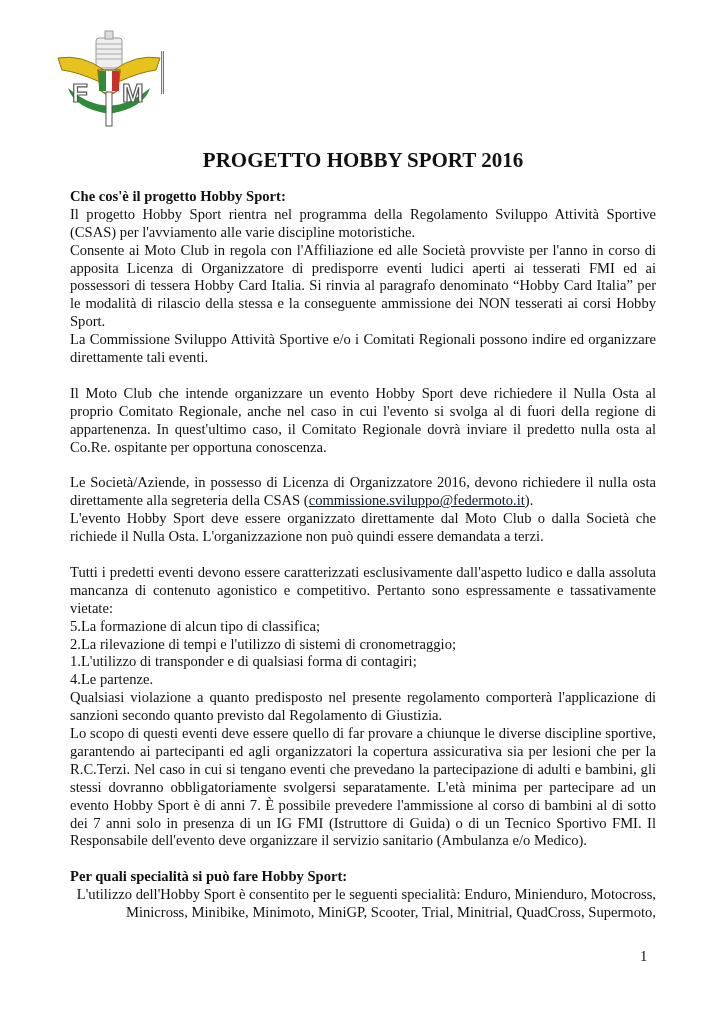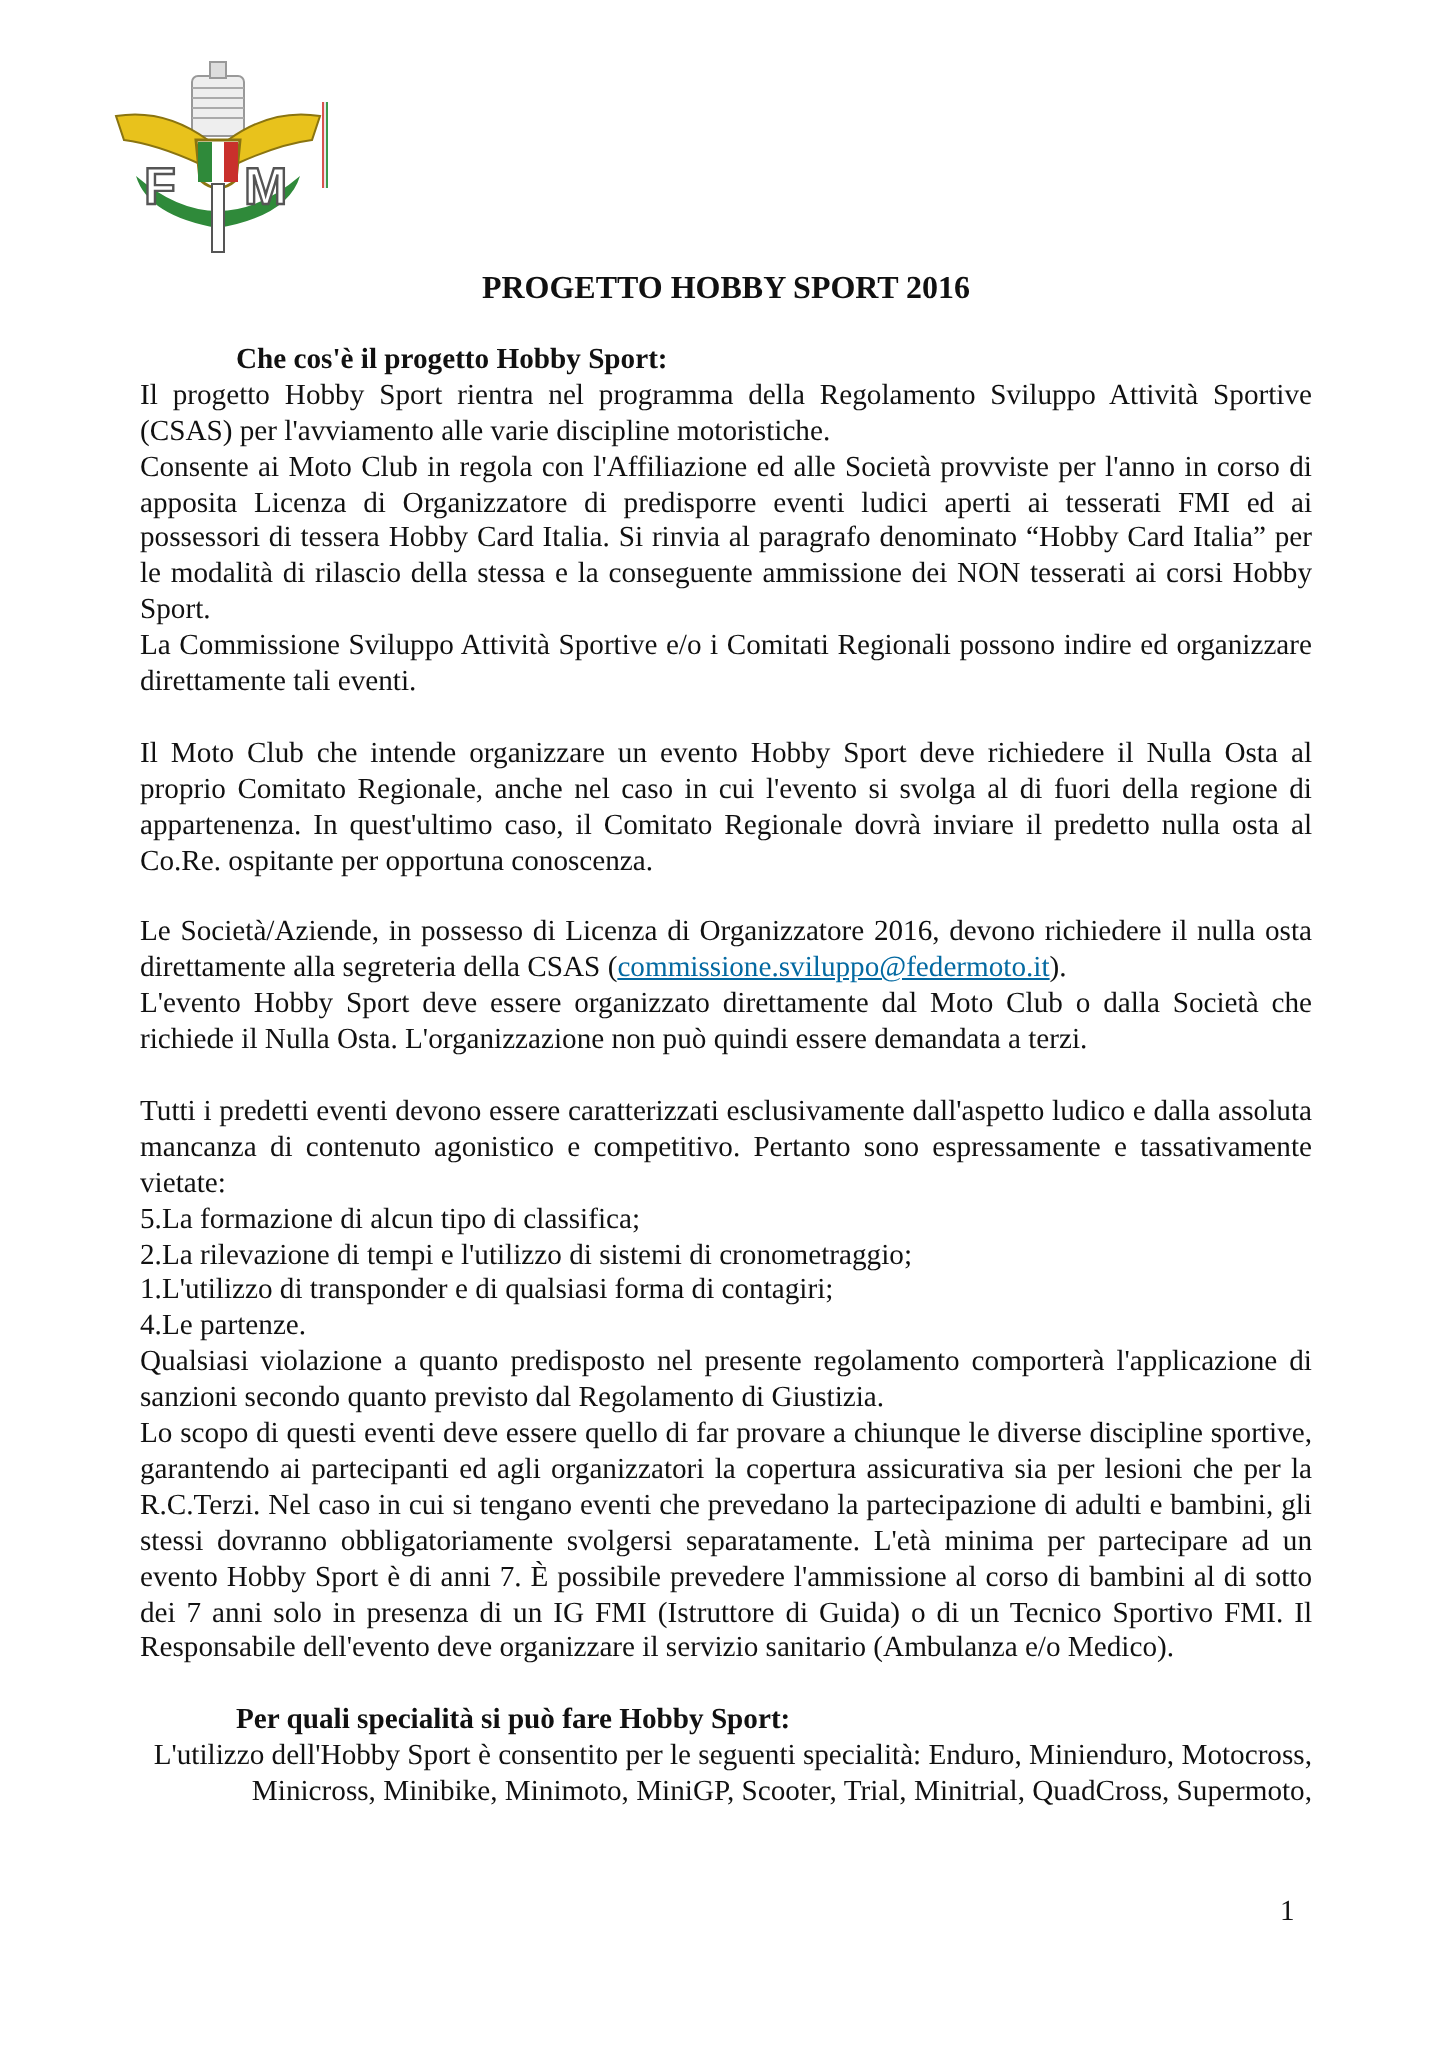--- a/index.html
+++ b/index.html
@@ -3,25 +3,25 @@
 <meta charset="utf-8">
 <style>
   html, body { margin: 0; padding: 0; background: #ffffff; }
   body { width: 725px; height: 1024px; position: relative; overflow: hidden;
          font-family: "Liberation Serif", "DejaVu Serif", serif; color: #111; }
   .logo { position: absolute; left: 54px; top: 28px; width: 110px; height: 100px; }
   .flagline { position: absolute; left: 161px; top: 51px; width: 3px; height: 43px;
               background: linear-gradient(to right, #d9534f 0 1px, #e8e8e8 1px 2px, #3a9a4a 2px 3px); }
   .page { position: absolute; left: 70px; top: 136px; width: 586px;
           font-size: 14.6px; line-height: 17.9px; }
-  .title { text-align: center; font-weight: bold; margin: 0 0 18px 0; font-size: 16px; }
+  .title { text-align: center; font-weight: bold; margin: 16px 0 18px 0; font-size: 21px; }
   p { margin: 0; text-align: justify; }
-  .h { font-weight: bold; margin-left: 48px; }
+  .h { font-weight: bold; }
   .gap { height: 17.9px; }
-  a.link { color: #0369a1; text-decoration: underline; }
+  a.link { color: #0f172a; text-decoration: underline; }
   .pagenum { position: absolute; left: 640px; top: 948px; font-size: 14.6px; }
 </style>
 </head>
 <body>
 
 <div class="logo">
   <svg width="110" height="100" viewBox="0 0 110 100">
 
     <rect x="42" y="10" width="26" height="30" rx="3" fill="#eee" stroke="#999" stroke-width="1"></rect>
     <g stroke="#aaa" stroke-width="1">

